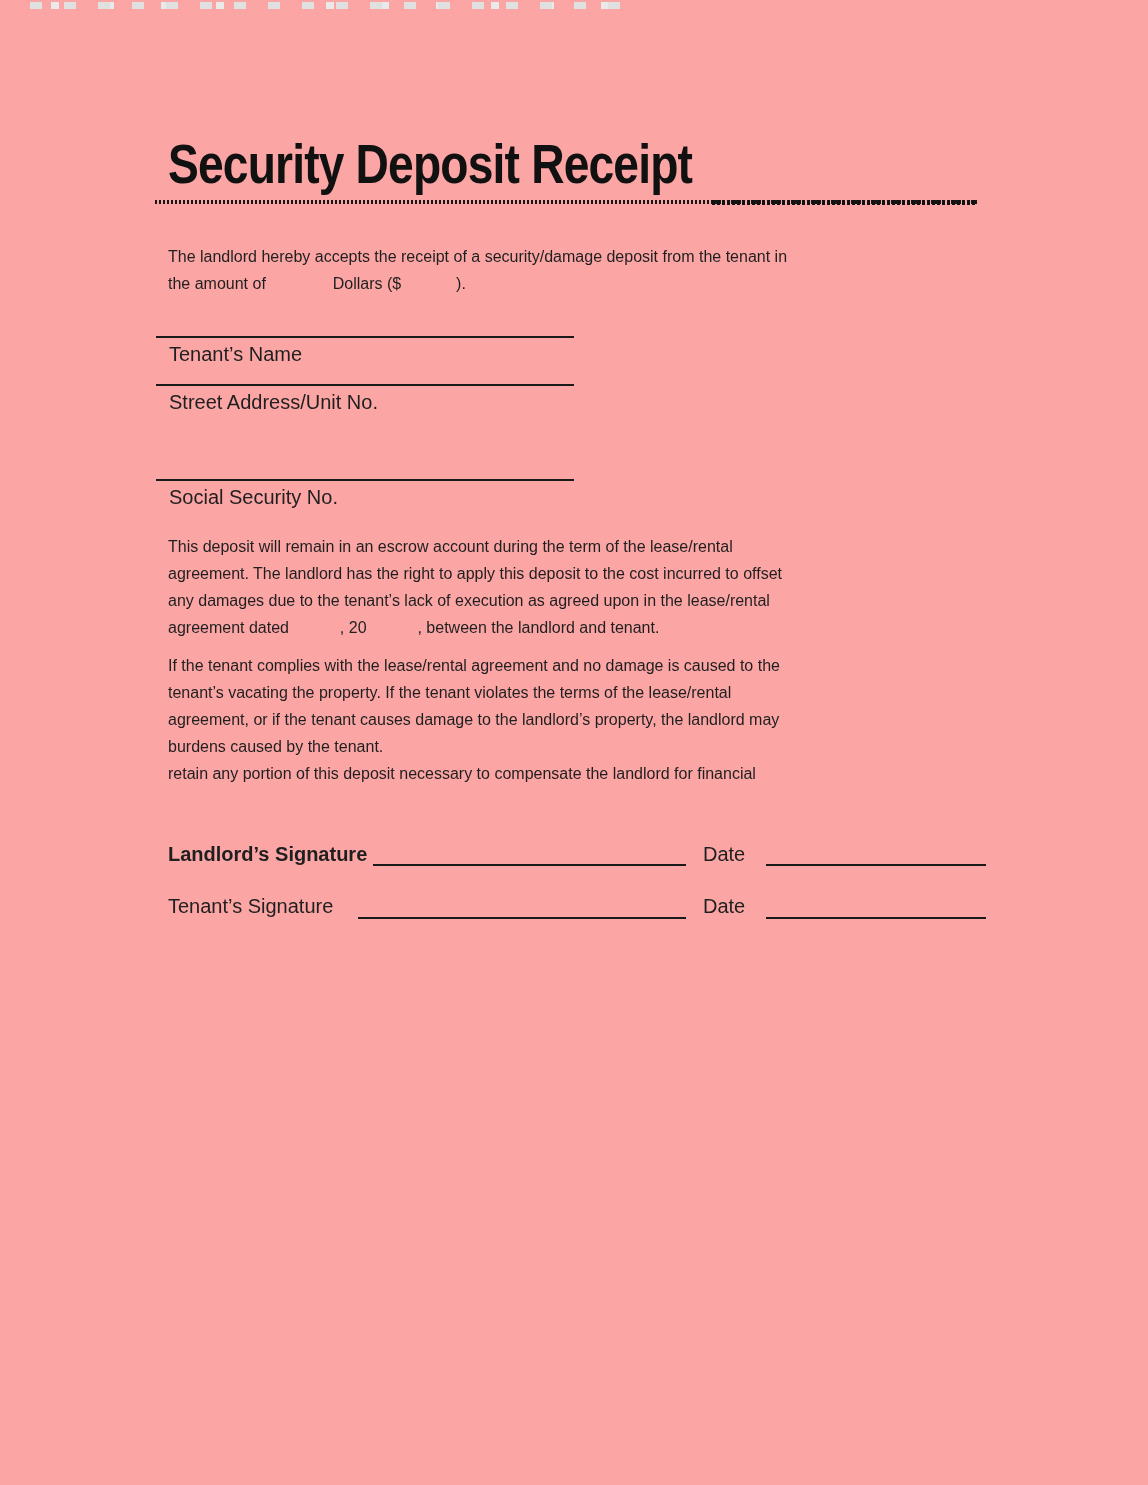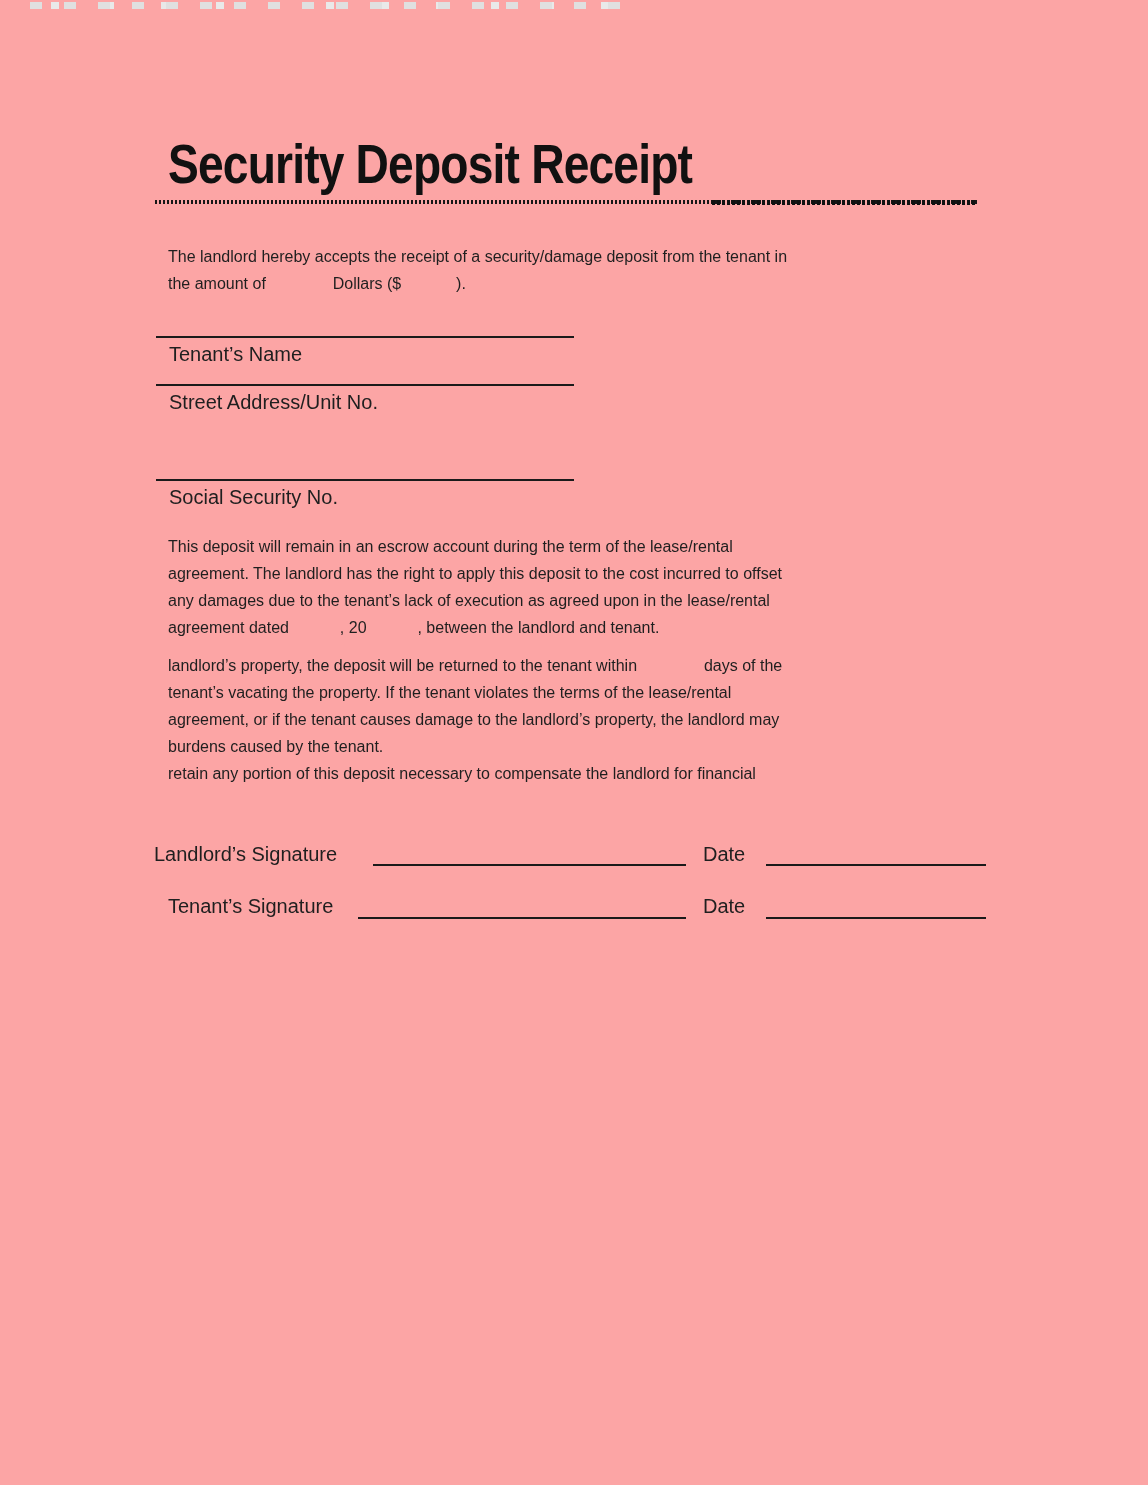--- a/index.html
+++ b/index.html
@@ -59,21 +59,21 @@
   .field-1{top:384px;}
   .field-2{top:432px;}
   .field-3{top:479px;}
 
   .sig-label{
     position:absolute;font-size:20px;line-height:24px;color:#1f1f1f;white-space:nowrap;
   }
   .sig-line{
     position:absolute;height:18px;border-bottom:2px solid #1a1a1a;
   }
-  .lbl-landlord{left:154px;top:842px;}
+  .lbl-landlord{left:168px;top:842px;font-weight:bold;}
   .line-landlord{left:373px;top:846px;width:313px;}
   .datelbl-1{left:703px;top:842px;}
   .dateline-1{left:766px;top:846px;width:220px;}
   .lbl-tenant{left:168px;top:894px;}
   .line-tenant{left:358px;top:899px;width:328px;}
   .datelbl-2{left:703px;top:894px;}
   .dateline-2{left:766px;top:899px;width:220px;}
 </style>
 </head>
 <body>
@@ -101,21 +101,21 @@
   </div>
 
   <div class="para para-escrow">
       <div class="tline"><span>This deposit will remain in an escrow account during the term of the lease/rental</span></div>
       <div class="tline"><span>agreement. The landlord has the right to apply this deposit to the cost incurred to offset</span></div>
       <div class="tline"><span>any damages due to the tenant’s lack of execution as agreed upon in the lease/rental</span></div>
       <div class="tline"><span>agreement dated </span><span class="gap" style="width: 42px;"></span><span> , 20 </span><span class="gap" style="width: 42px;"></span><span> , between the landlord and tenant.</span></div>
     </div>
 
   <div class="para para-return">
-      <div class="tline"><span>landlord’s property, the deposit will be returned to the tenant within </span><span class="gap" style="width: 58px;"></span><span> days of the</span></div>
+      <div class="tline"><span>If the tenant complies with the lease/rental agreement and no damage is caused to the</span></div>
       <div class="tline"><span>tenant’s vacating the property. If the tenant violates the terms of the lease/rental</span></div>
       <div class="tline"><span>agreement, or if the tenant causes damage to the landlord’s property, the landlord may</span></div>
       <div class="tline"><span>burdens caused by the tenant.</span></div>
       <div class="tline"><span>retain any portion of this deposit necessary to compensate the landlord for financial</span></div>
     </div>
 
   <div class="sig-label lbl-landlord">Landlord’s Signature</div>
   <div class="sig-line line-landlord"></div>
   <div class="sig-label datelbl-1">Date</div>
   <div class="sig-line dateline-1"></div>

